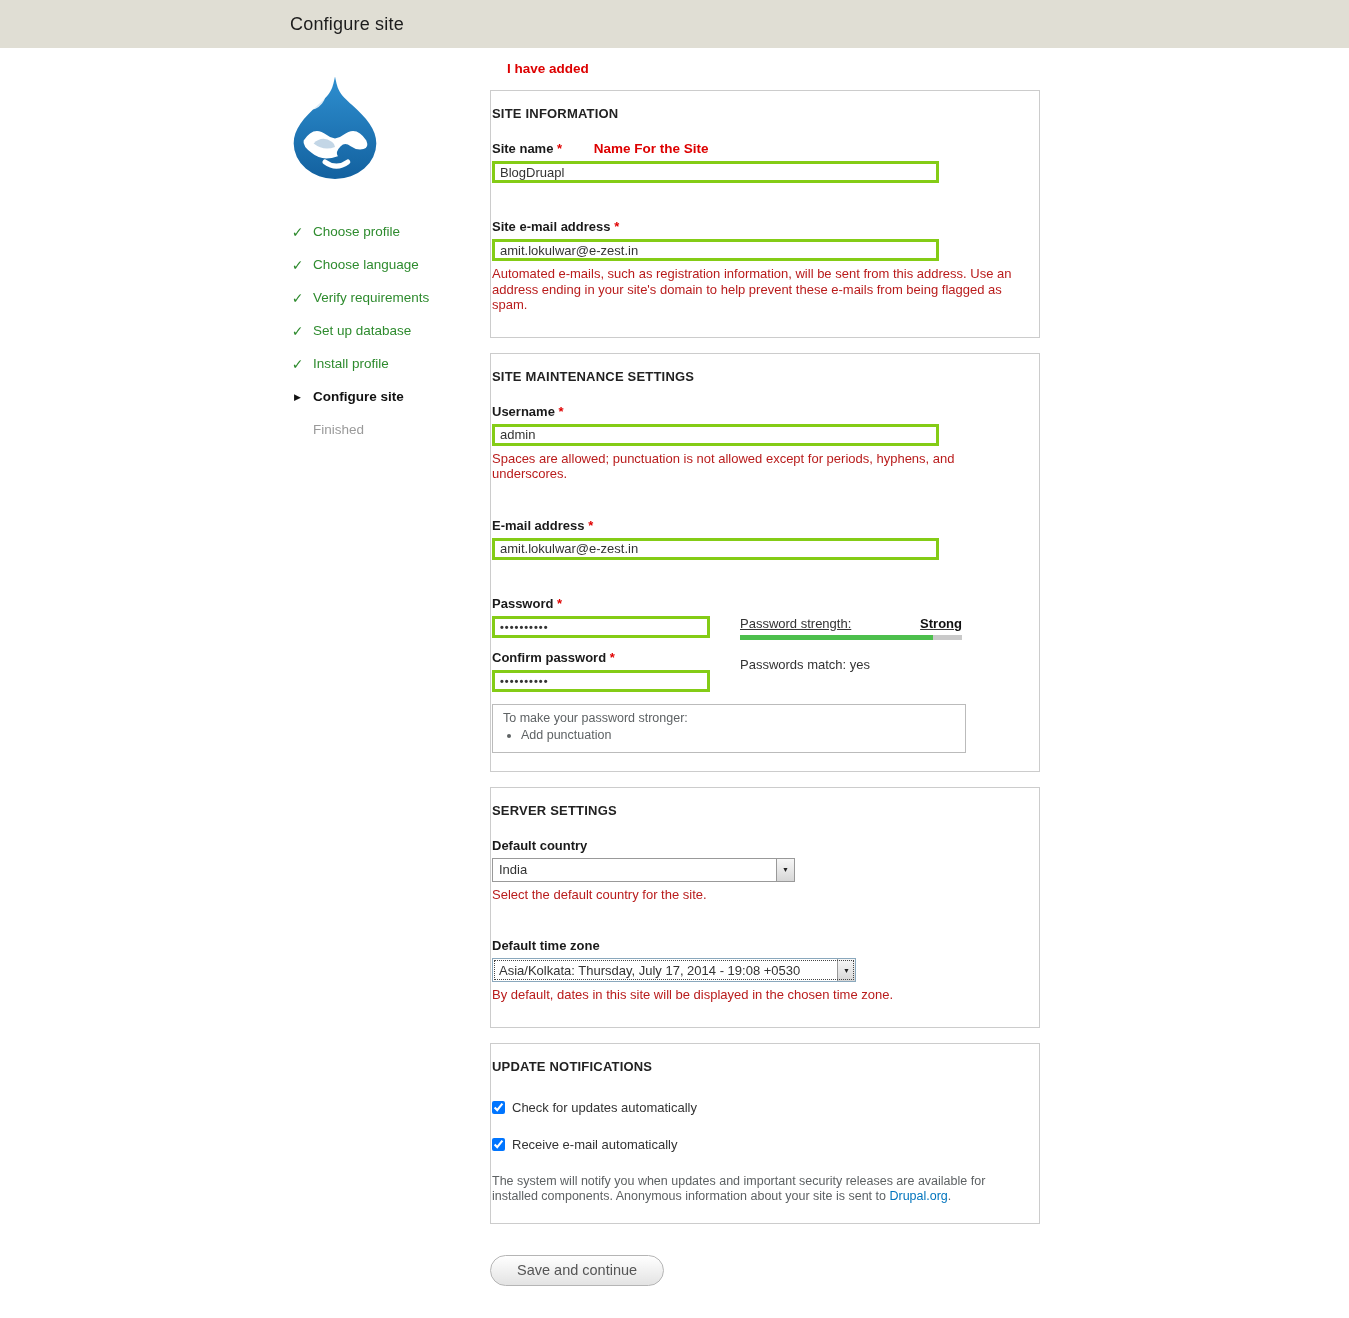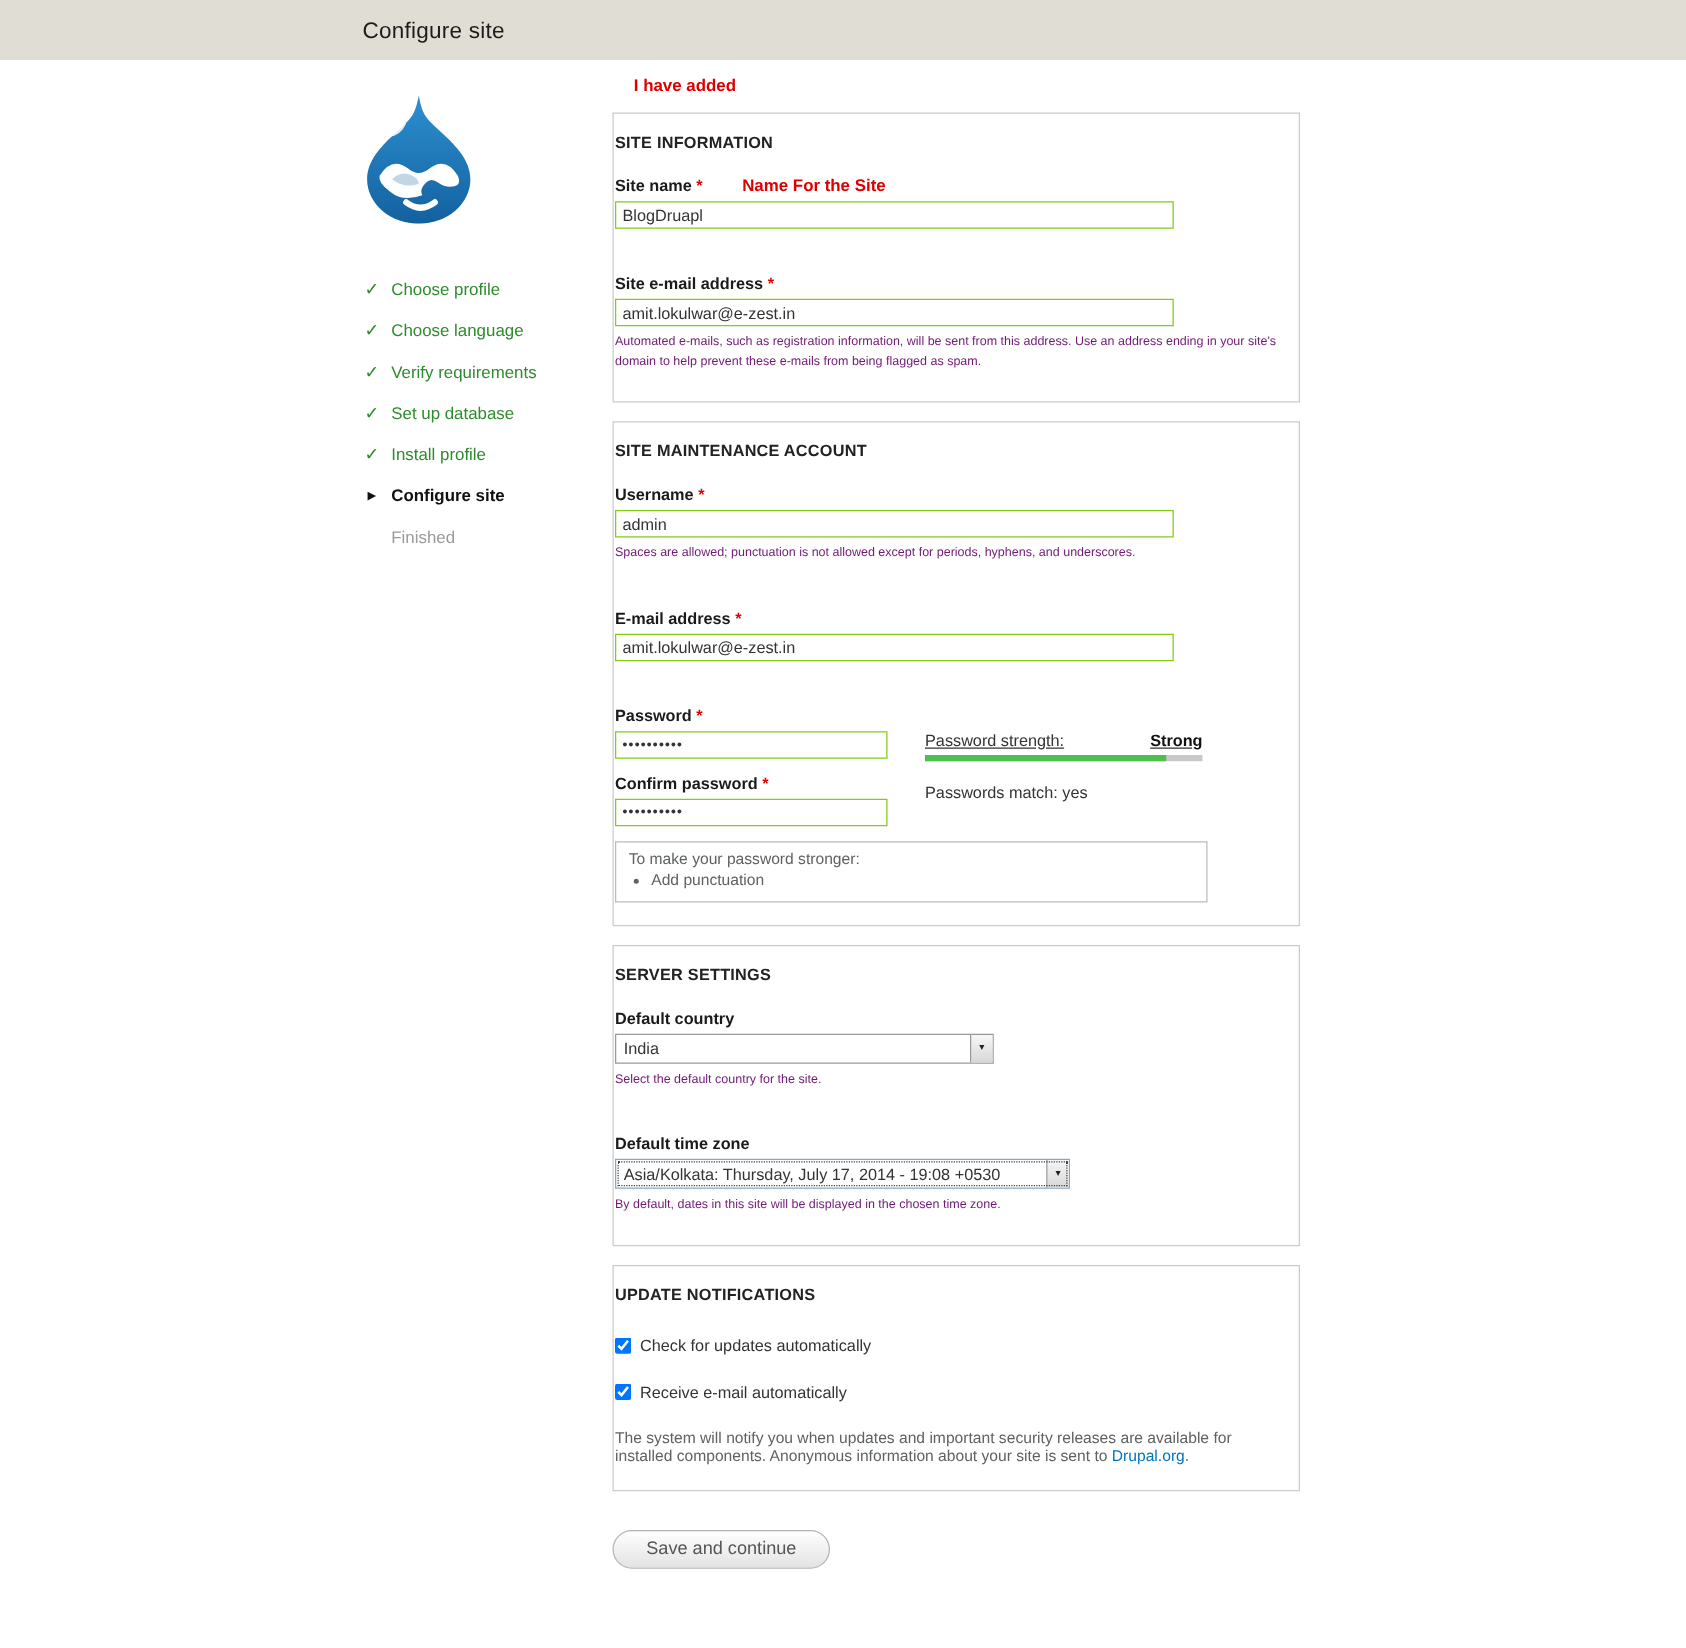--- a/index.html
+++ b/index.html
@@ -53,27 +53,27 @@
   .form-item { margin-bottom:36px; }
   .form-item:last-child { margin-bottom:6px; }
   .form-label {
     font-weight:bold; color:#1a1a1a; margin-bottom:5px; font-size:13px;
   }
   .req { color:#e00000; font-weight:bold; }
   .inline-note {
     color:#dd0000; font-weight:bold; margin-left:28px; font-size:13.5px;
   }
   .text-input {
-    width:447px; height:22px; border:1px solid #84cc16; background:#fff;
+    width:447px; height:22px; border:3px solid #84cc16; background:#fff;
     font-family:"Liberation Sans","DejaVu Sans",sans-serif;
     font-size:13px; color:#333; padding:2px 5px;
   }
   .pw-input { width:218px; letter-spacing:1px; font-weight:bold; font-size:11px; }
   .description {
-    color:#701a75; font-size:10px; line-height:15.5px; margin-top:5px;
+    color:#b91c1c; font-size:13px; line-height:15.5px; margin-top:5px;
     max-width:532px;
   }
   
   .pw-row { display:flex; align-items:flex-start; }
   .pw-left { width:248px; flex:none; }
   .pw-right { padding-top:20px; width:222px; }
   .pw-right2 { padding-top:7px; }
   .strength-line { display:flex; justify-content:space-between; font-size:13px; color:#333;text-decoration:underline; }
   .strength-word { font-weight:bold; color:#111; }
   .strength-bar { margin-top:4px; height:5px; background:#c9c9c9; width:222px; }
@@ -200,21 +200,21 @@
           <span>Site e-mail address</span>
           <span class="req">*</span>
         </div>
         <input class="text-input" type="text" value="amit.lokulwar@e-zest.in" style="">
         <div class="description">Automated e-mails, such as registration information, will be sent from this address. Use an address ending in your site's domain to help prevent these e-mails from being flagged as spam.</div>
       </div>
     </section>
 
     
     <section class="fieldset">
-      <div class="fieldset-legend">SITE MAINTENANCE ACCOUNT</div>
+      <div class="fieldset-legend">SITE MAINTENANCE SETTINGS</div>
 
       <div class="form-item">
         <div class="form-label">
           <span>Username</span>
           <span class="req">*</span>
         </div>
         <input class="text-input" type="text" value="admin" style="">
         <div class="description">Spaces are allowed; punctuation is not allowed except for periods, hyphens, and underscores.</div>
       </div>
 

